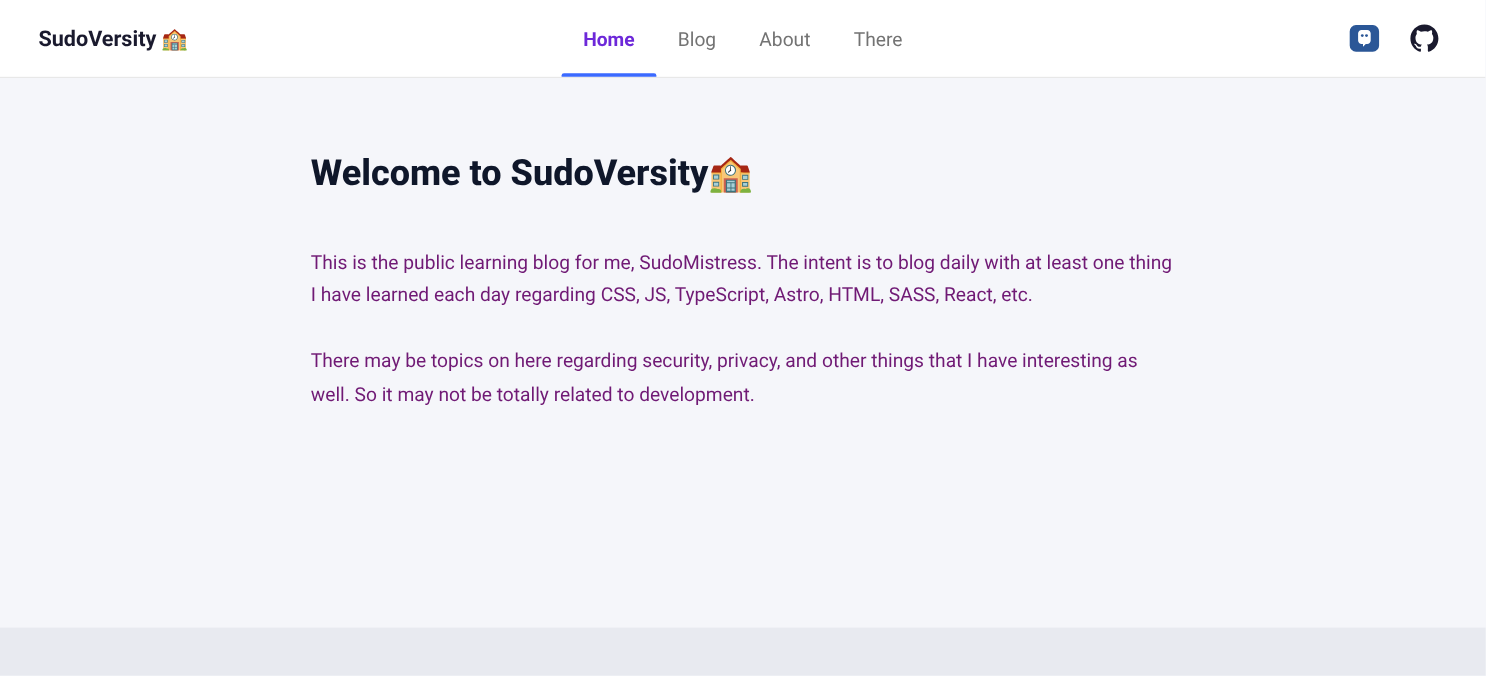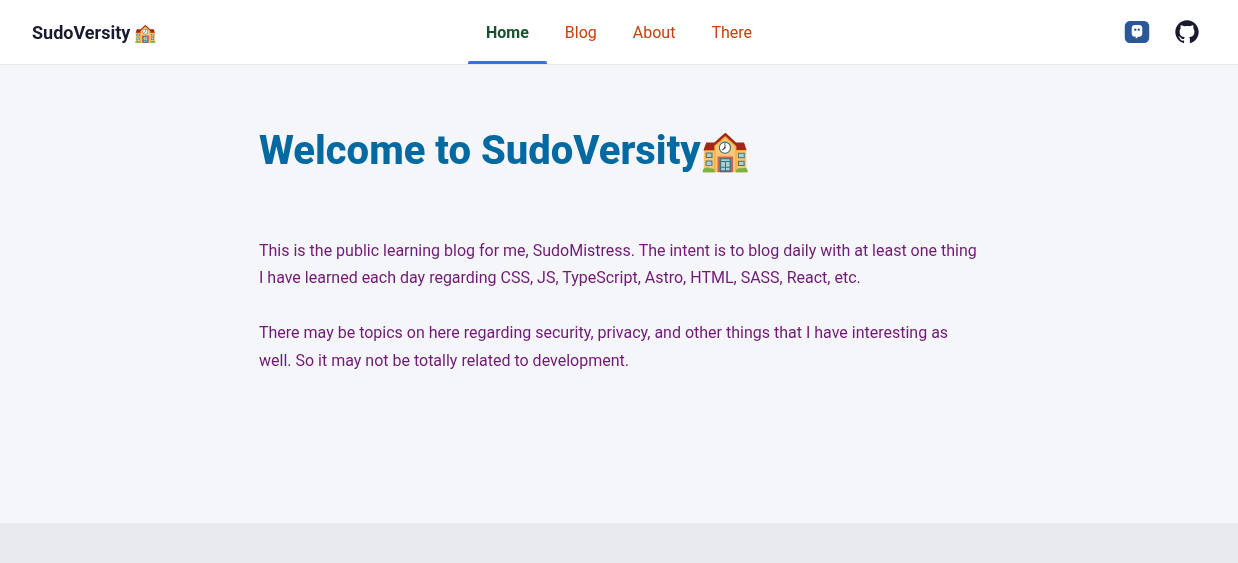--- a/index.html
+++ b/index.html
@@ -40,29 +40,29 @@
       height: 100%;
     }
 
     .nav-link {
       display: flex;
       align-items: center;
       height: 100%;
       padding: 0 18px;
       font-size: 16px;
       font-weight: 400;
-      color: #c2410c;
+      color: #737373;
       text-decoration: none;
       position: relative;
       cursor: pointer;
     }
 
     .nav-link.active {
       font-weight: 700;
-      color: #14532d;
+      color: #6d28d9;
     }
 
     .nav-link.active::after {
       content: '';
       position: absolute;
       bottom: 0;
       left: 0;
       right: 0;
       height: 3px;
       background-color: #3b6aff;
@@ -87,24 +87,24 @@
     }
 
     
     main {
       max-width: 760px;
       margin: 0 auto;
       padding: 60px 20px 60px;
     }
 
     .page-title {
-      font-size: 40px;
+      font-size: 30px;
       font-weight: 800;
-      color: #0369a1;
-      margin-bottom: 60px;
+      color: #0f172a;
+      margin-bottom: 41px;
       line-height: 1.3;
     }
 
     .content-paragraph {
       font-size: 16px;
       line-height: 1.7;
       color: #701a75;
       margin-bottom: 28px;
     }
 

